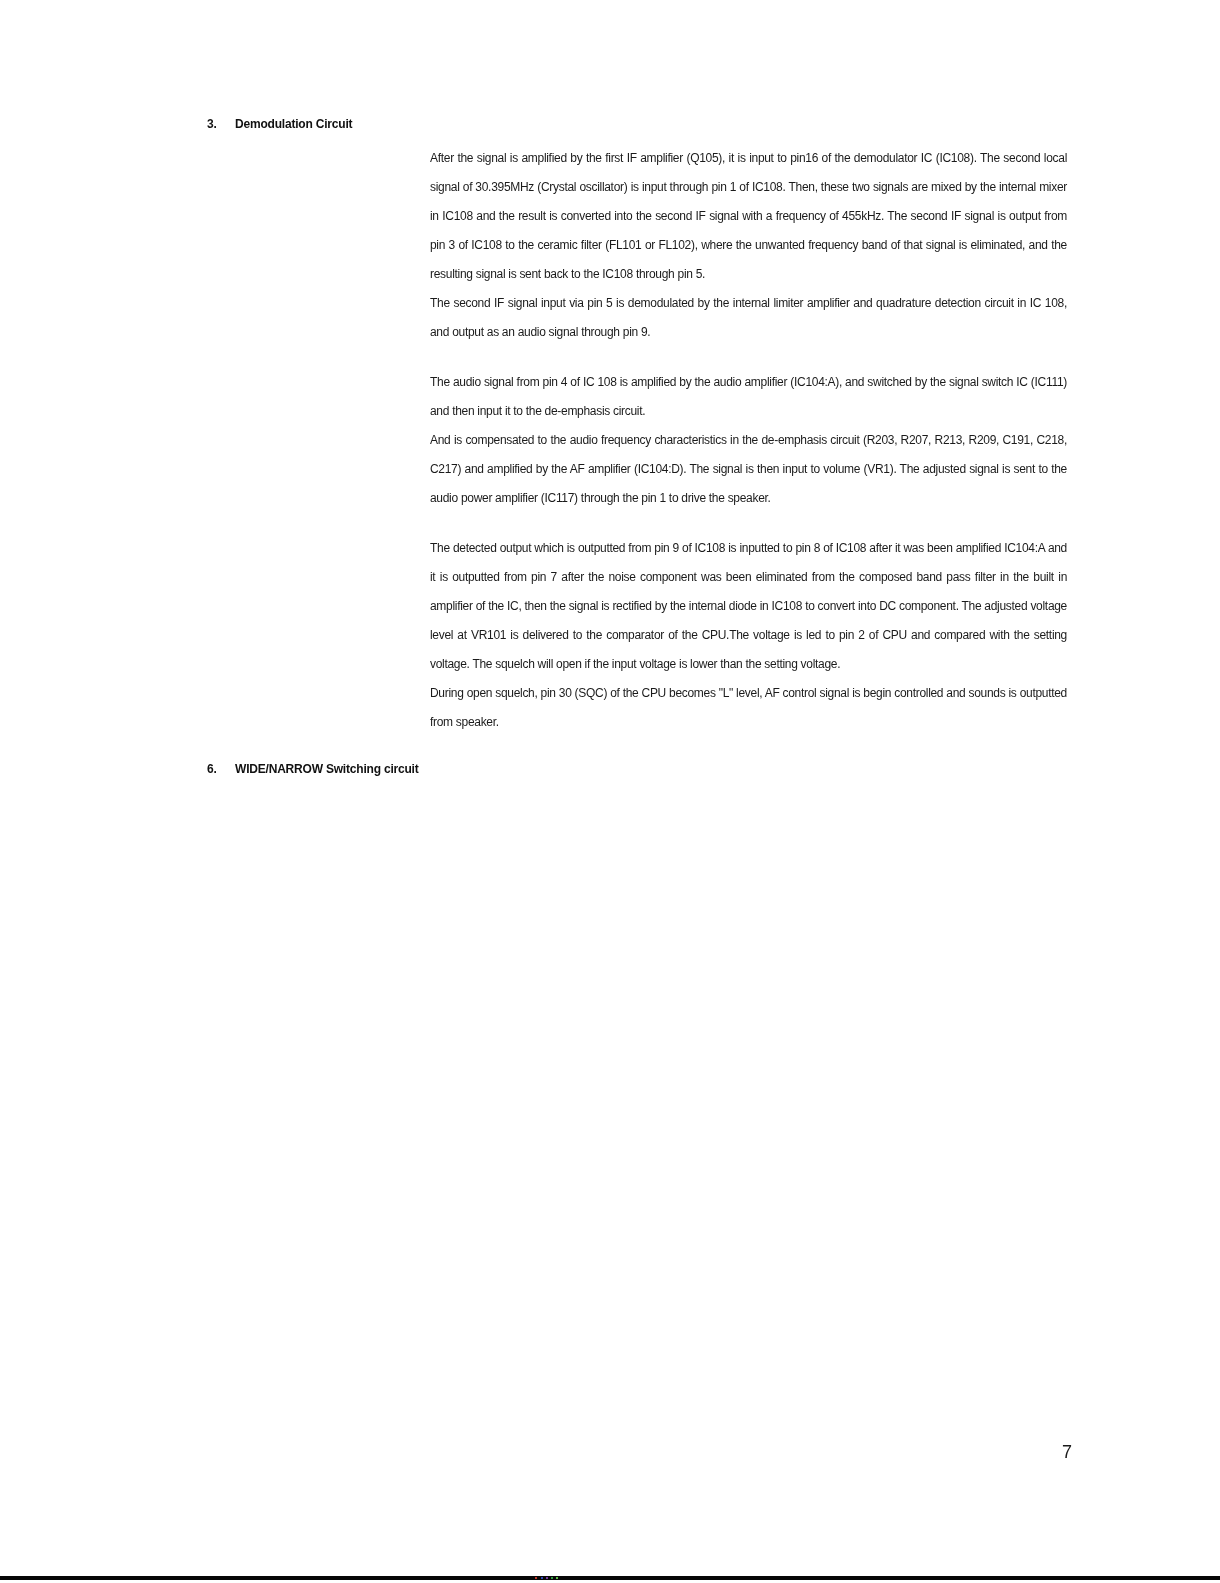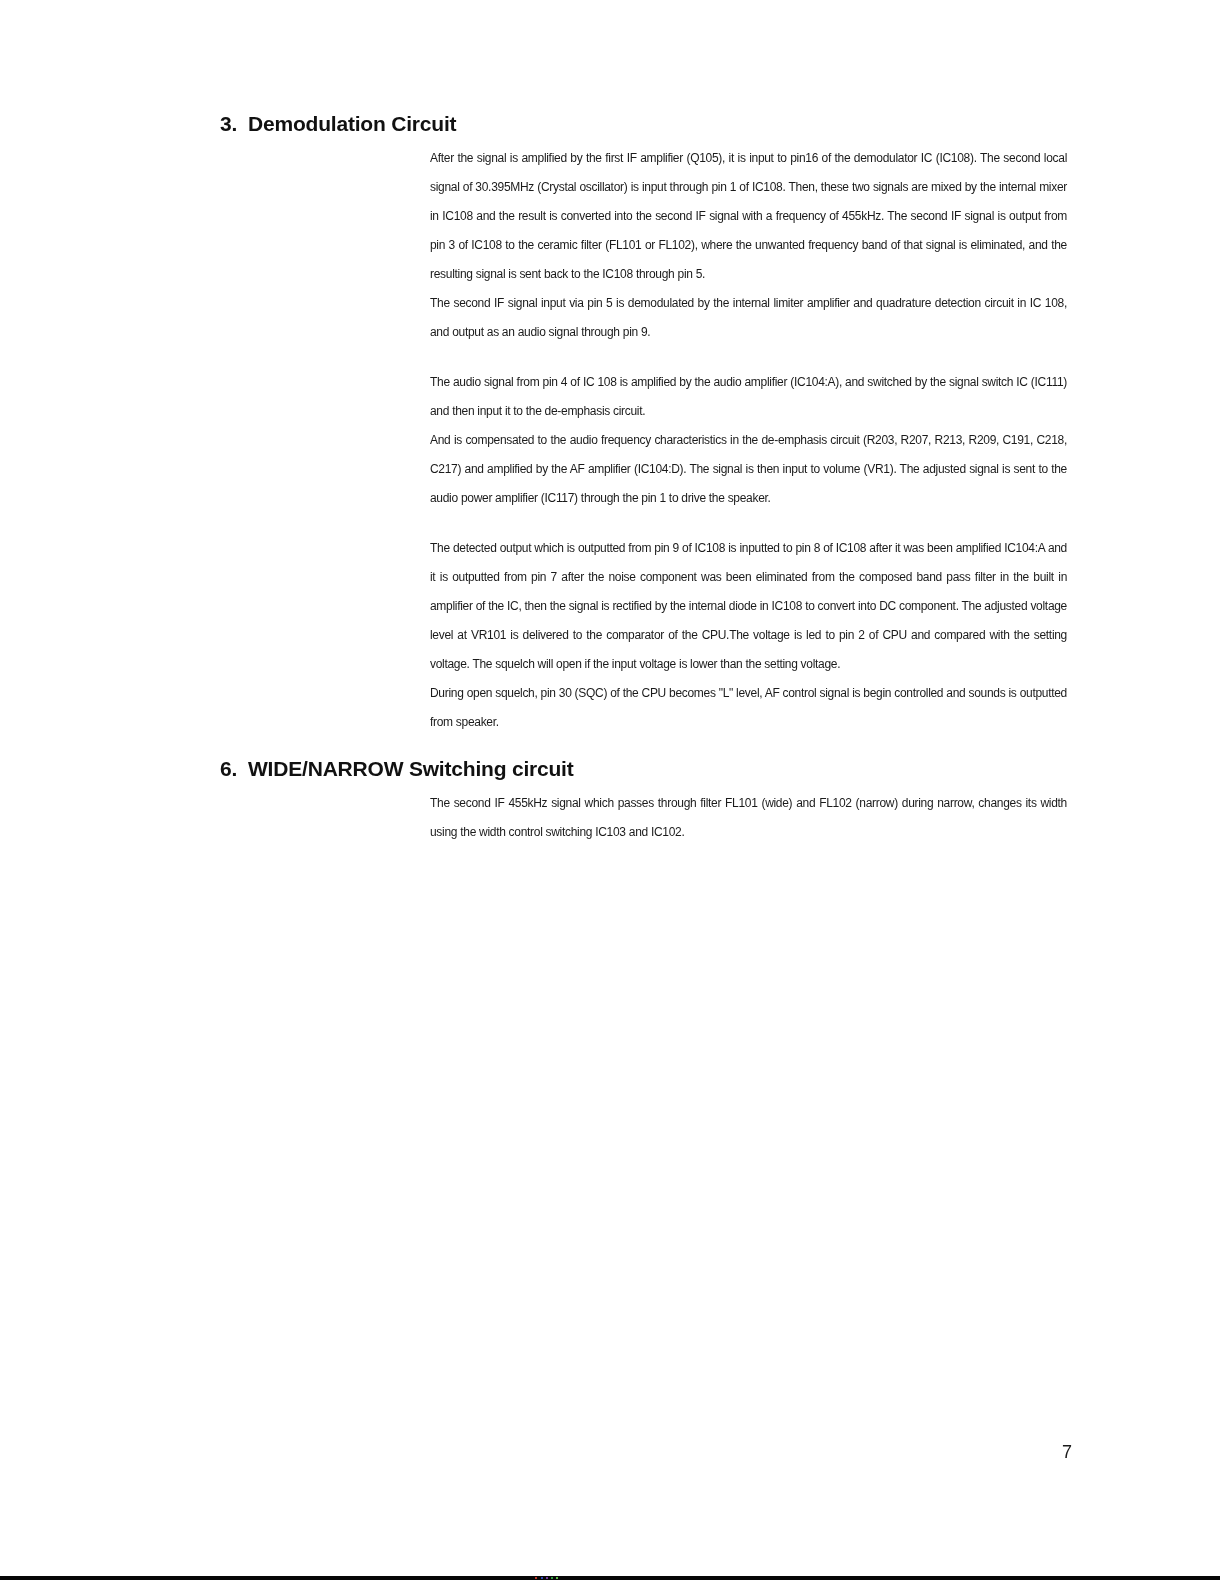--- a/index.html
+++ b/index.html
@@ -15,23 +15,23 @@
     overflow: hidden;
     font-family: "Liberation Sans", sans-serif;
     color: #161616;
     box-sizing: border-box;
     padding-top: 113px;
   }
   section.circuit-section {
     margin: 0 0 21px 0;
   }
   section.circuit-section h2 {
-    margin: 0 0 9px 16px;
+    margin: 0 0 9px 3px;
     padding-left: 204px;
-    font-size: 21px;
+    font-size: 12px;
     line-height: 22px;
     font-weight: bold;
     color: #111111;
     letter-spacing: -0.2px;
   }
   section.circuit-section h2 .sec-num {
     display: inline-block;
     width: 28px;
   }
   .section-body {
@@ -94,23 +94,20 @@
 
   <section class="circuit-section">
     <div class="section-body">
       <p>The detected output which is outputted from pin 9 of IC108 is inputted to pin 8 of IC108 after it was been amplified IC104:A and it is outputted from pin 7 after the noise component was been eliminated from the composed band pass filter in the built in amplifier of the IC, then the signal is rectified by the internal diode in IC108 to convert into DC component. The adjusted voltage level at VR101 is delivered to the comparator of the CPU.The voltage is led to pin 2 of CPU and compared with the setting voltage. The squelch will open if the input voltage is lower than the setting voltage.</p>
       <p>During open squelch, pin 30 (SQC) of the CPU becomes "L" level, AF control signal is begin controlled and sounds is outputted from speaker.</p>
     </div>
   </section>
 
   <section class="circuit-section">
     <h2><span class="sec-num">6.</span><span>WIDE/NARROW Switching circuit</span></h2>
-    <div class="section-body">
-      <p>The second IF 455kHz signal which passes through filter FL101 (wide) and FL102 (narrow) during narrow, changes its width using the width control switching IC103 and IC102.</p>
-    </div>
   </section>
 
   <div class="page-number">7</div>
 
   <div class="scan-edge-bar"></div>
   <span class="scan-noise"></span>
 
 </main>
 
 </body></html>

